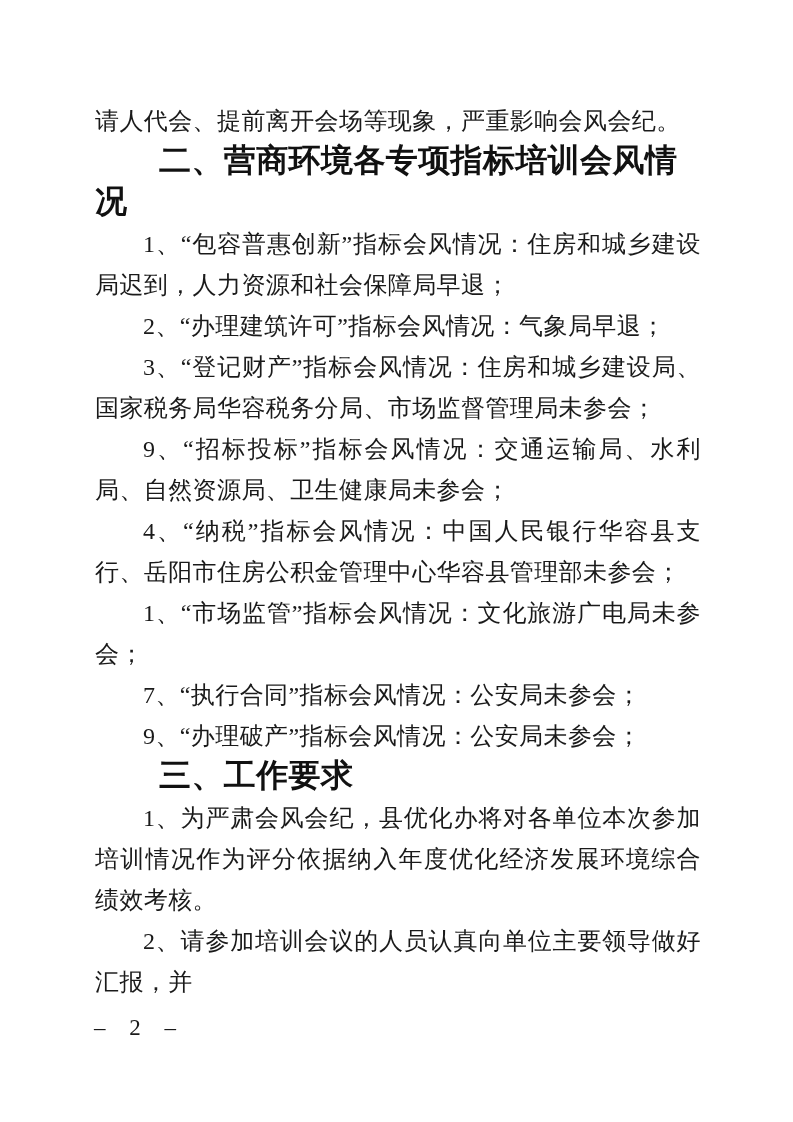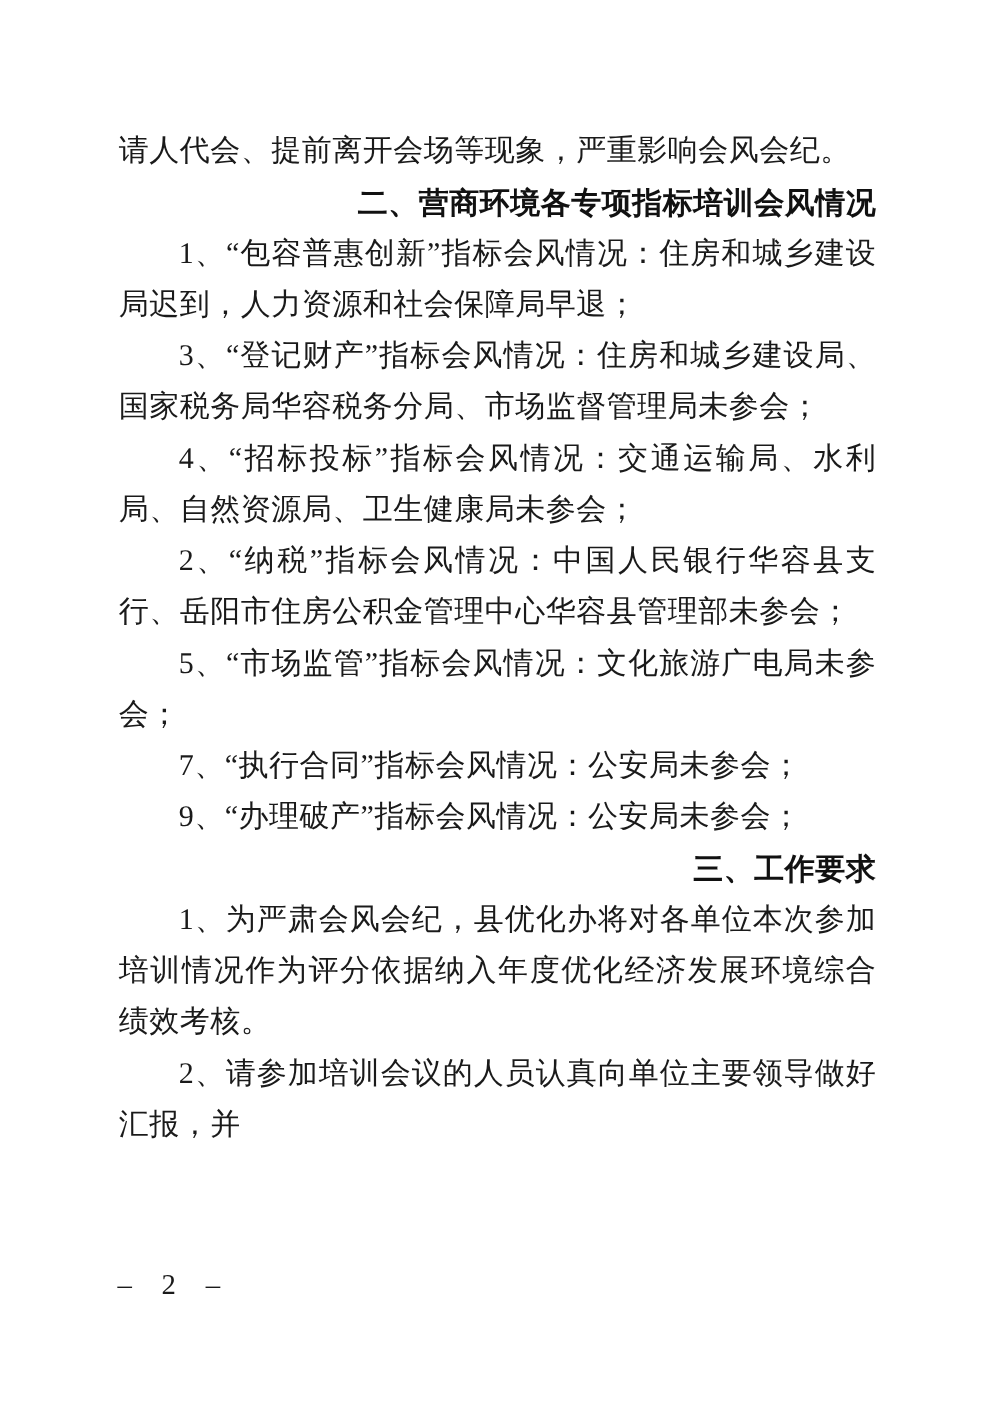--- a/index.html
+++ b/index.html
@@ -32,28 +32,27 @@
     letter-spacing: 0.4px;
     font-family: "Liberation Serif", "DejaVu Serif", serif;
   }
   .content p.indent {
     text-indent: 2em;
     font-family: Liberation Serif, serif;
   }
   .content h2.heading {
     margin: 0;
     padding: 0;
-    font-size: 24px;
+    font-size: 32px;
     line-height: 41px;
     font-weight: 700;
     text-indent: 2em;
     letter-spacing: 0.4px;
-    font-family: Liberation Sans, sans-serif;
+    font-family: Liberation Mono, monospace;
     color: #111111;
-    text-align: right;
   }
   .page-number {
     position: absolute;
     left: 94px;
     top: 1013px;
     font-size: 23px;
     line-height: 30px;
     letter-spacing: 3px;
     word-spacing: 12px;
     color: #1a1a1a;
@@ -63,24 +62,25 @@
 </head>
 <body>
 
 <div class="page">
   <div class="content">
     <p>请人代会、提前离开会场等现象，严重影响会风会纪。</p>
 
     <h2 class="heading">二、营商环境各专项指标培训会风情况</h2>
 
     <p class="indent">1、“包容普惠创新”指标会风情况：住房和城乡建设局迟到，人力资源和社会保障局早退；</p>
+    <p class="indent">2、“办理建筑许可”指标会风情况：气象局早退；</p>
     <p class="indent">3、“登记财产”指标会风情况：住房和城乡建设局、国家税务局华容税务分局、市场监督管理局未参会；</p>
-    <p class="indent">4、“招标投标”指标会风情况：交通运输局、水利局、自然资源局、卫生健康局未参会；</p>
-    <p class="indent">2、“纳税”指标会风情况：中国人民银行华容县支行、岳阳市住房公积金管理中心华容县管理部未参会；</p>
-    <p class="indent">5、“市场监管”指标会风情况：文化旅游广电局未参会；</p>
+    <p class="indent">9、“招标投标”指标会风情况：交通运输局、水利局、自然资源局、卫生健康局未参会；</p>
+    <p class="indent">4、“纳税”指标会风情况：中国人民银行华容县支行、岳阳市住房公积金管理中心华容县管理部未参会；</p>
+    <p class="indent">1、“市场监管”指标会风情况：文化旅游广电局未参会；</p>
     <p class="indent">7、“执行合同”指标会风情况：公安局未参会；</p>
     <p class="indent">9、“办理破产”指标会风情况：公安局未参会；</p>
 
     <h2 class="heading">三、工作要求</h2>
 
     <p class="indent">1、为严肃会风会纪，县优化办将对各单位本次参加培训情况作为评分依据纳入年度优化经济发展环境综合绩效考核。</p>
     <p class="indent">2、请参加培训会议的人员认真向单位主要领导做好汇报，并</p>
   </div>
 
   <div class="page-number">– 2 –</div>

